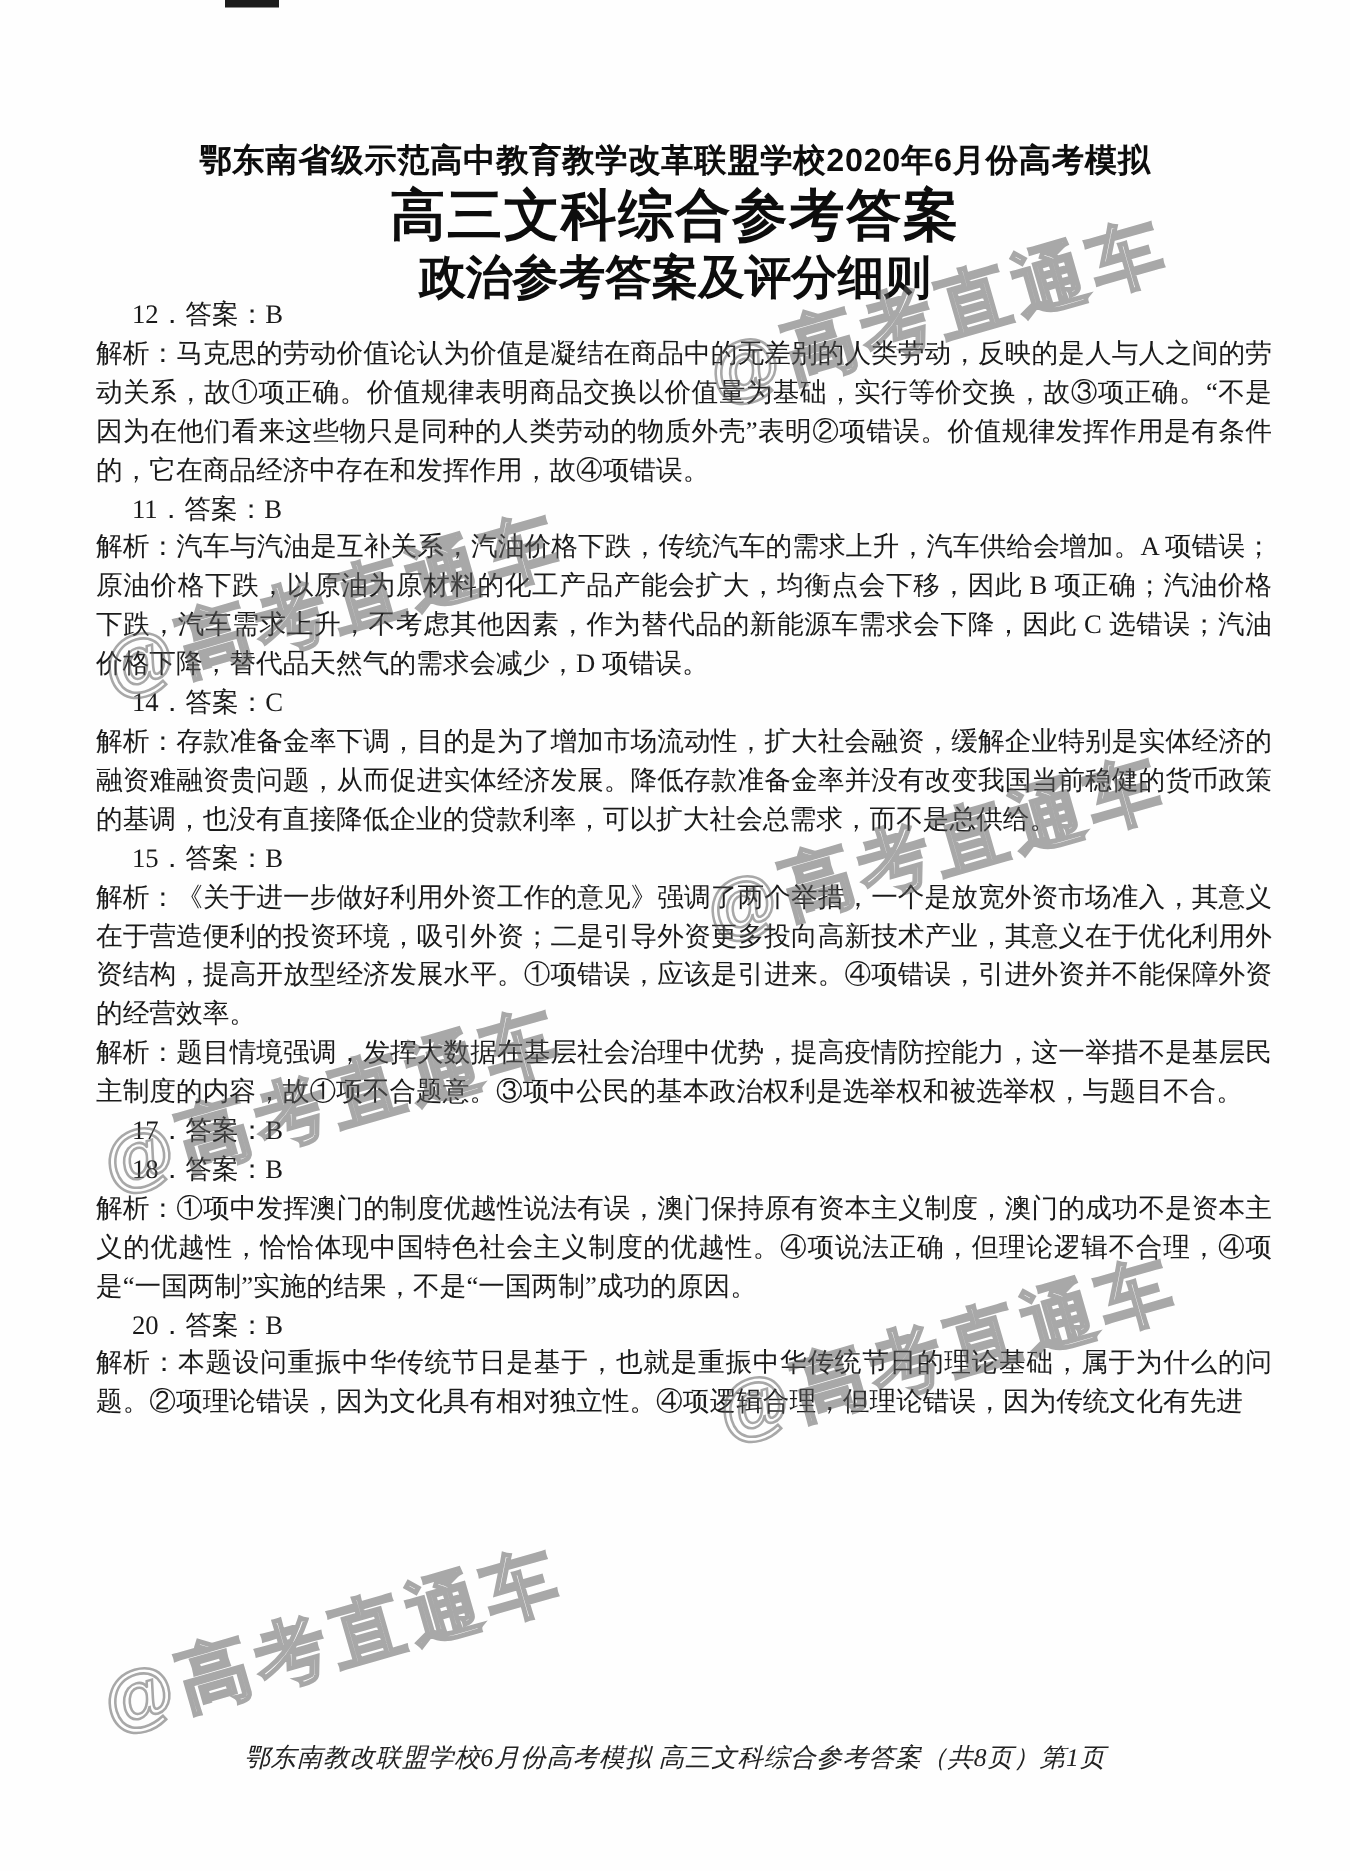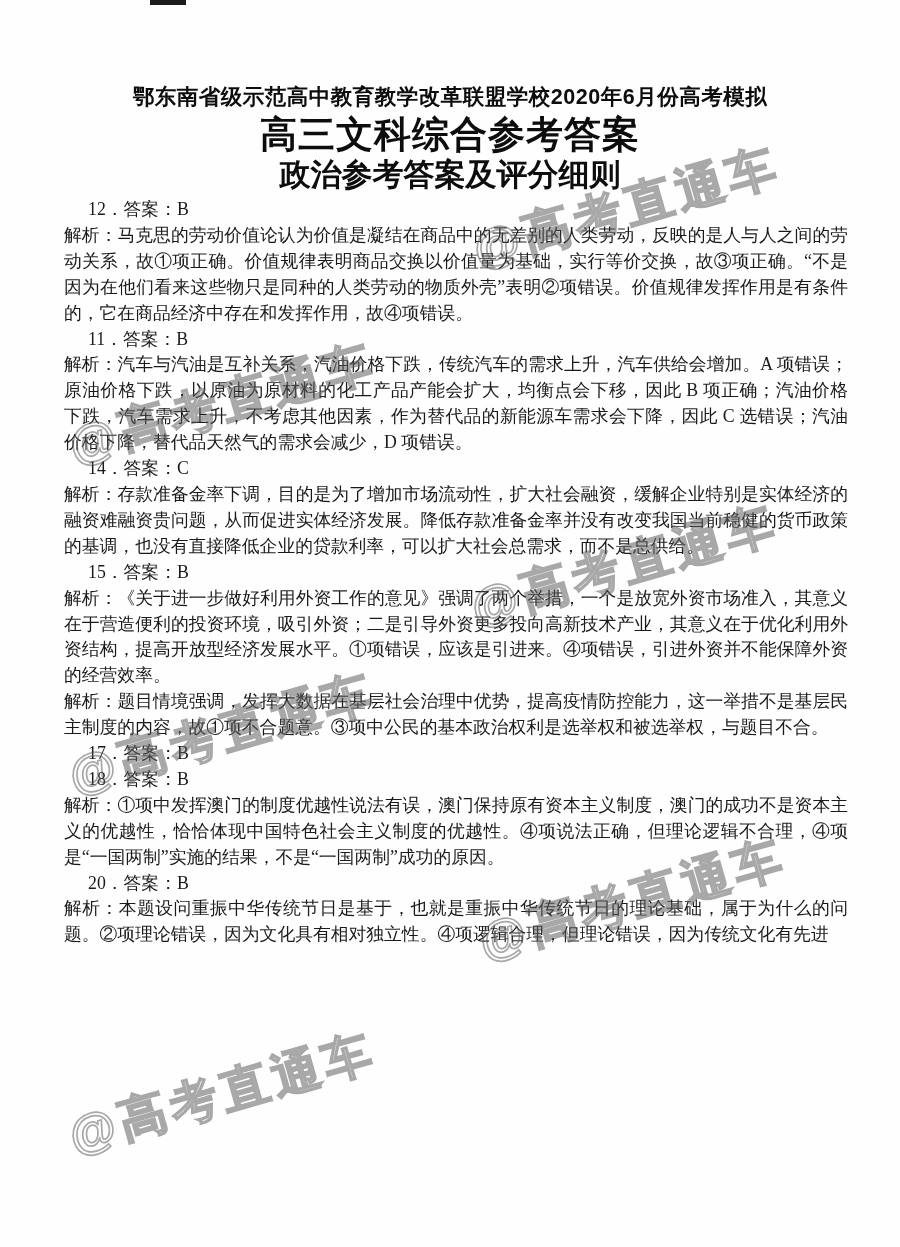--- a/index.html
+++ b/index.html
@@ -14,21 +14,21 @@
     color: #1a1a1a;
   }
   .scan-artifact-top {
     position: absolute;
     left: 150px; top: 0;
     width: 36px; height: 5px;
     background: #1c1c1c;
   }
   .doc-header {
     position: absolute;
-    top: 84px; left: 0;
+    top: 94px; left: 0;
     width: 100%;
     text-align: center;
     color: #0d0d0d;
   }
   .header-line1 {
     font-family: "Liberation Sans", "DejaVu Sans", sans-serif;
     font-weight: 700;
     font-size: 21.5px;
     line-height: 26px;
     letter-spacing: 0.5px;
@@ -135,14 +135,17 @@
       <div>
         <div class="answer-line">18．答案：B</div>
         <p class="analysis">解析：①项中发挥澳门的制度优越性说法有误，澳门保持原有资本主义制度，澳门的成功不是资本主义的优越性，恰恰体现中国特色社会主义制度的优越性。④项说法正确，但理论逻辑不合理，④项是“一国两制”实施的结果，不是“一国两制”成功的原因。</p>
       </div>
       <div>
         <div class="answer-line">20．答案：B</div>
         <p class="analysis">解析：本题设问重振中华传统节日是基于，也就是重振中华传统节日的理论基础，属于为什么的问题。②项理论错误，因为文化具有相对独立性。④项逻辑合理，但理论错误，因为传统文化有先进</p>
       </div>
     </div>
 
+  <div class="doc-footer">
+    <span>鄂东南教改联盟学校6月份高考模拟  高三文科综合参考答案（共8页）第1页</span>
+  </div>
 
 </div>
 
 </body></html>

